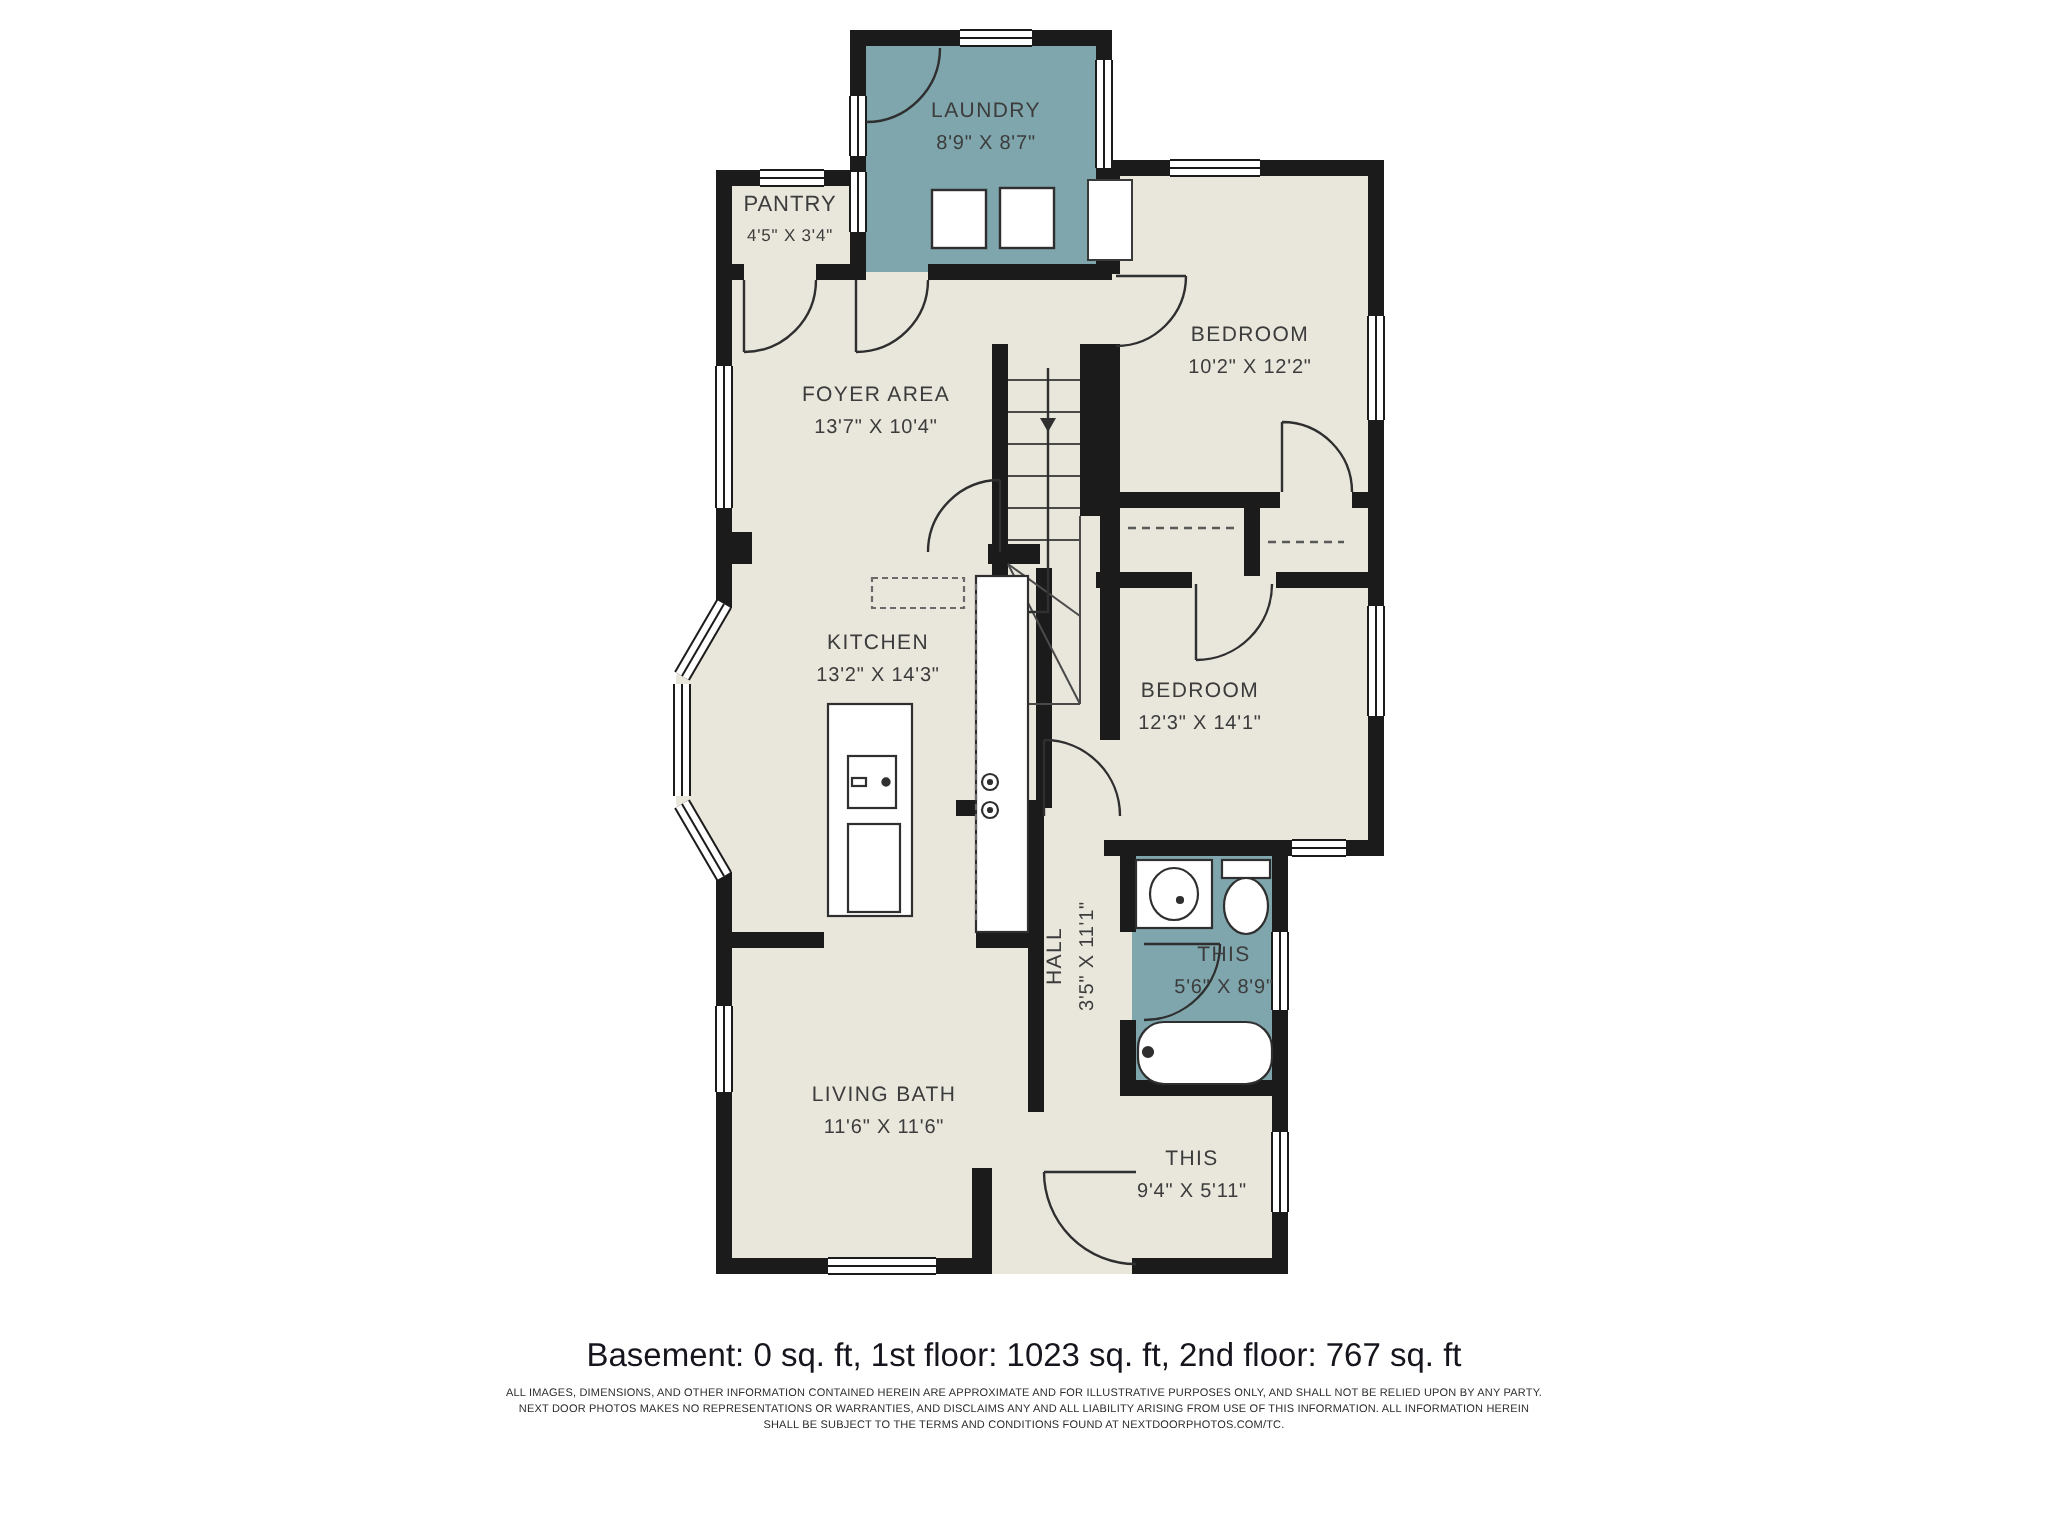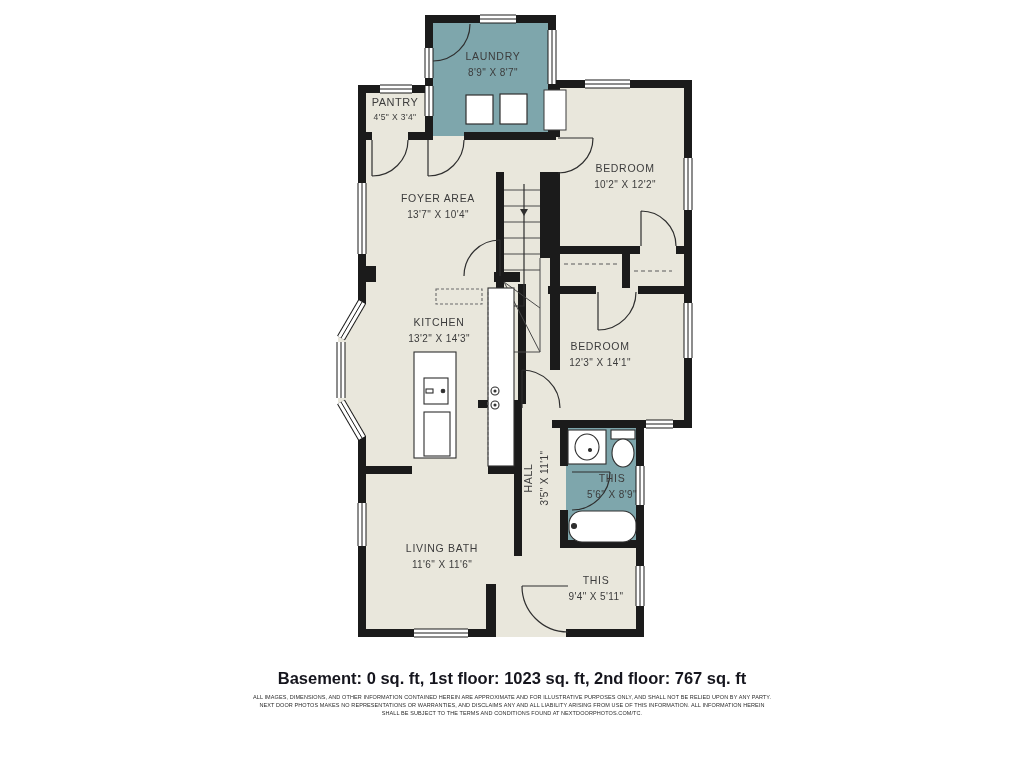--- a/index.html
+++ b/index.html
@@ -10,21 +10,21 @@
   .rl{position:absolute;transform:translate(-50%,-50%);text-align:center;color:#3c3c3c;
       line-height:1.5;white-space:nowrap;}
   .rl .nm{display:block;font-size:10.5px;letter-spacing:.7px;font-weight:400;}
   .rl .dm{display:block;font-size:10px;letter-spacing:.4px;}
   .rl.sm .nm{font-size:11px;letter-spacing:.5px;}
   .rl.sm .dm{font-size:8.5px;}
   .rl.rot{transform:translate(-50%,-50%) rotate(-90deg);}
   
   .summary{position:absolute;left:0;top:668px;width:1024px;text-align:center;color:#15151d;}
   .summary .total{font-size:19px;font-weight:700;line-height:1.2;}
-  .summary .line{font-size:16.5px;font-weight:700;line-height:1.25;}
+  .summary .line{font-size:16.5px;font-weight:400;line-height:1.25;}
   .disclaimer{margin-top:5px;font-size:5.5px;line-height:1.45;color:#2b2b2b;letter-spacing:.1px;}
   .disclaimer div{white-space:nowrap;}
 </style>
 </head>
 <body>
 
 <div class="canvas">
 
   <svg class="plan-svg" width="1024" height="768" viewBox="0 0 1024 768">
 

